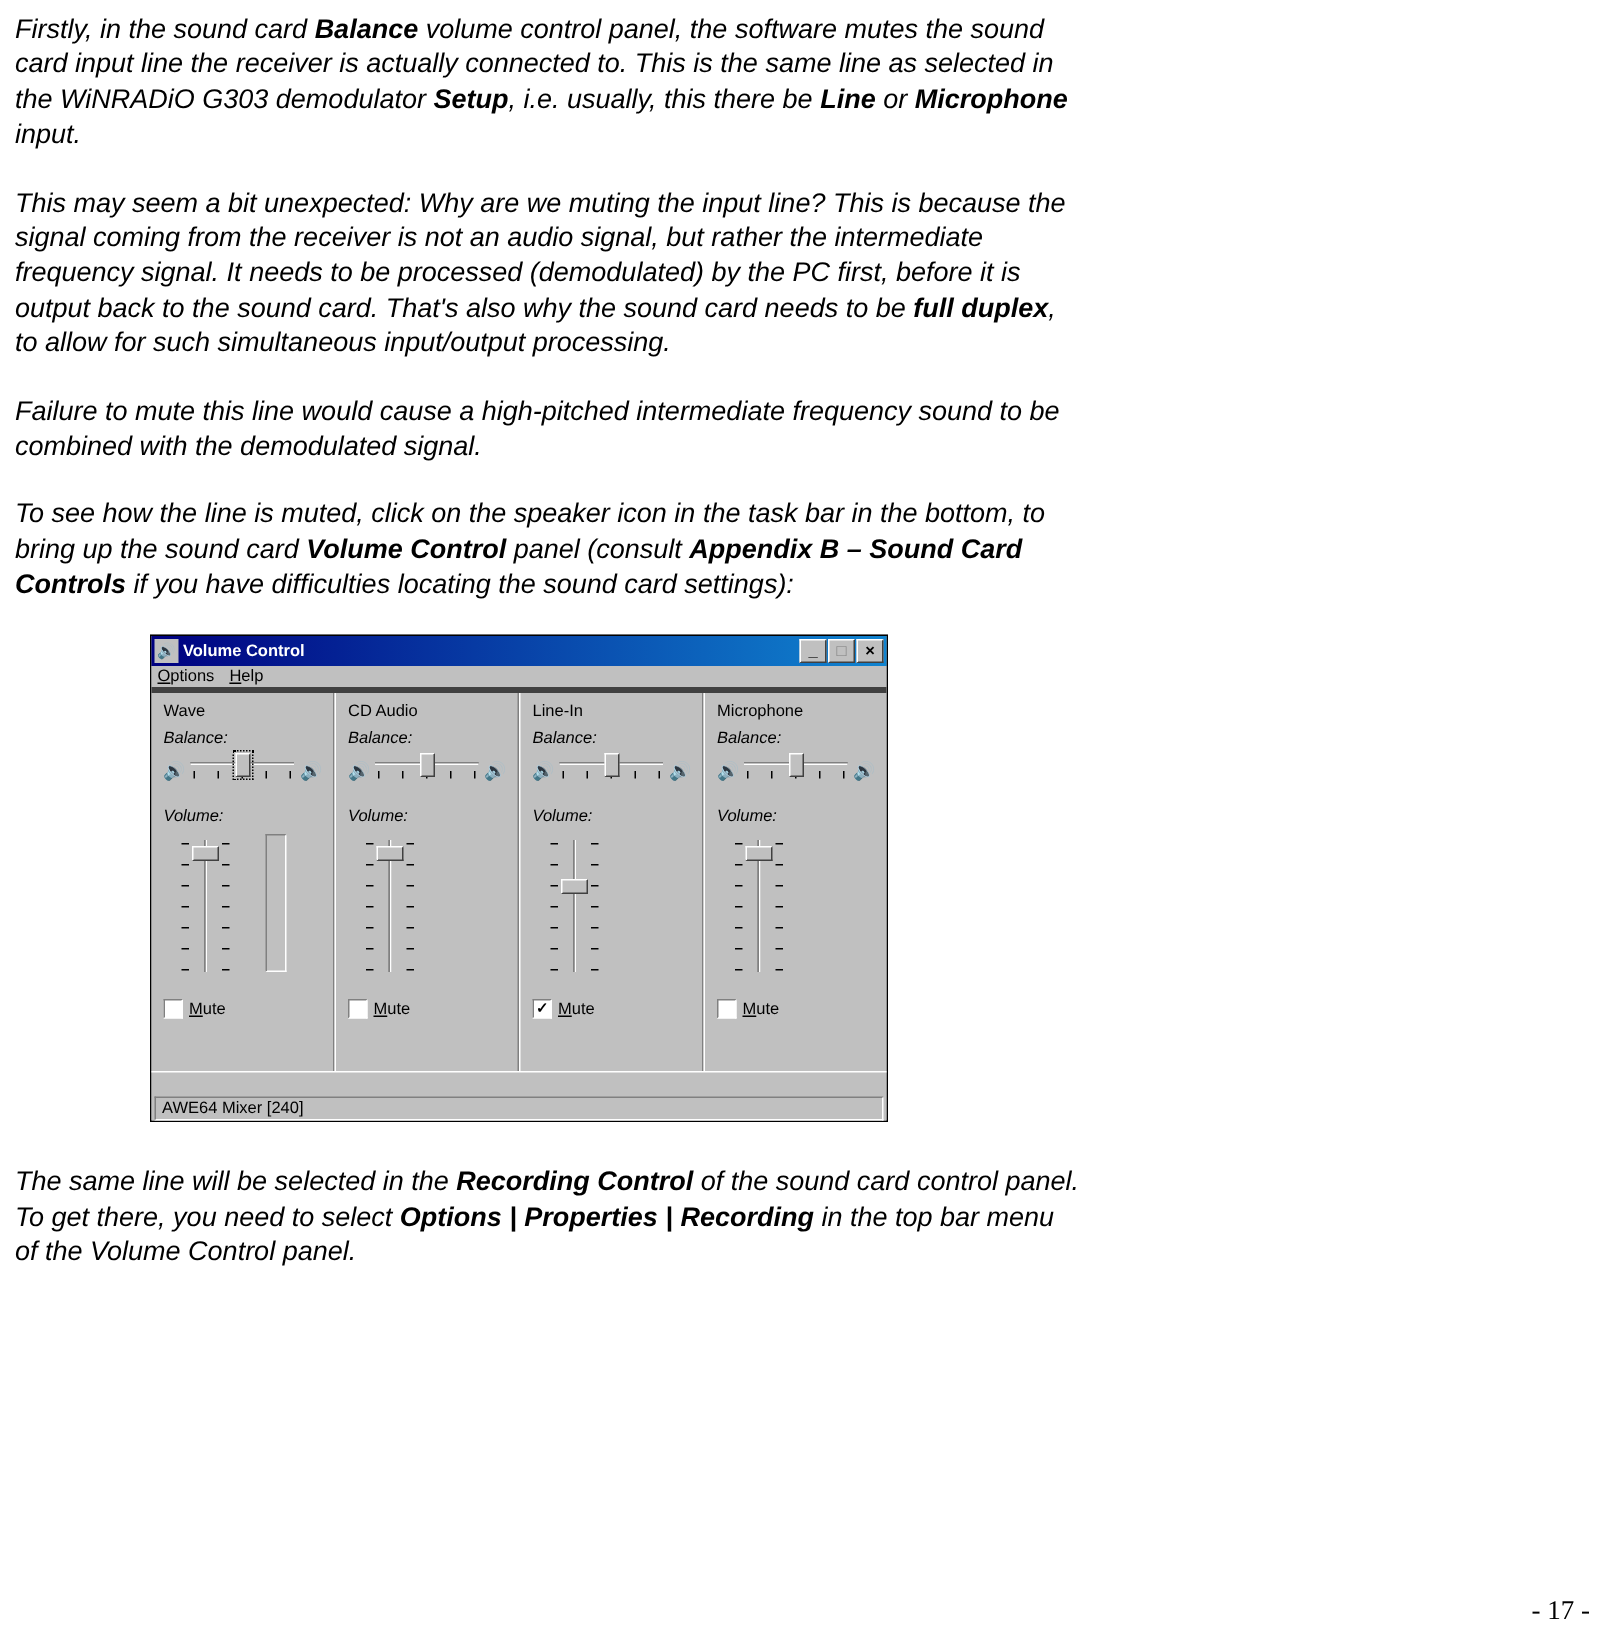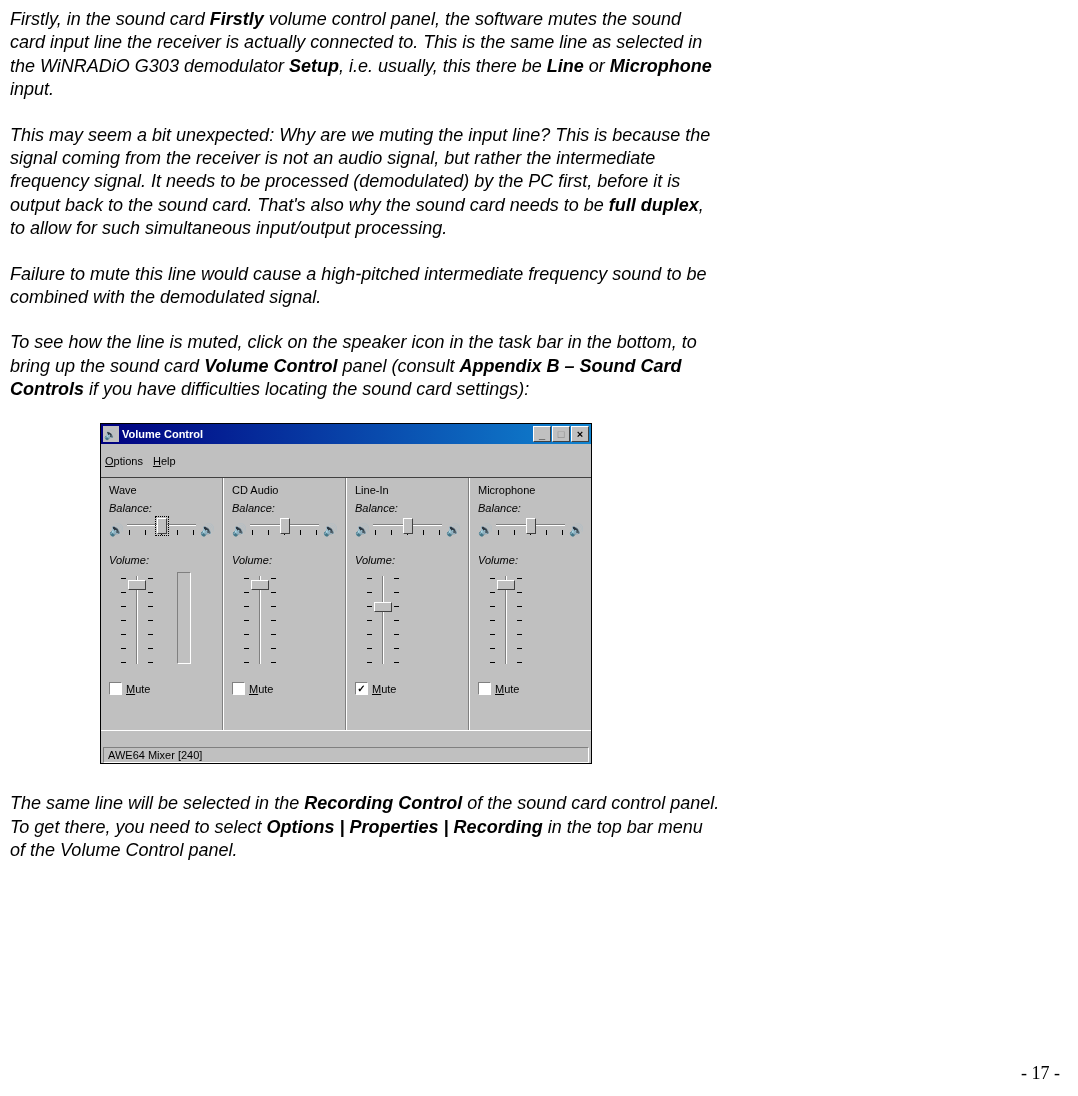--- a/index.html
+++ b/index.html
@@ -61,26 +61,26 @@
       border: 1px solid;
       border-color: #fff #404040 #404040 #fff;
       display: inline-flex; align-items: center; justify-content: center;
       font-family: Arial;
       font-size: 11px;
       font-weight: bold;
       line-height: 1;
       color: #000;
     }
     .vc-menubar {
-      height: 34px;
+      height: 18px;
       background: #c0c0c0;
       display: flex;
       align-items: center;
       padding: 0 4px;
-      border-bottom: 1px solid #404040;
+      border-bottom: 4px solid #404040;
     }
     .vc-menu { margin-right: 10px; }
     .vc-menu u { text-decoration: underline; }
     .vc-body {
       display: flex;
       background: #c0c0c0;
       height: 252px;
     }
     .vc-col {
       flex: 1;
@@ -223,21 +223,21 @@
       border: 1px solid;
       border-color: #808080 #fff #fff #808080;
       padding: 1px 4px;
       font-size: 11px;
     }
   </style>
 </head>
 <body>
 
 <p class="para">
-  <span>Firstly, in the sound card </span><b>Firstly</b><span> volume control panel, the software mutes the sound card input line the receiver is actually connected to. This is the same line as selected in the WiNRADiO G303 demodulator </span><b>Setup</b><span>, i.e. usually, this there be </span><b>Line</b><span> or </span><b>Microphone</b><span> input.</span>
+  <span>Firstly, in the sound card </span><b>Balance</b><span> volume control panel, the software mutes the sound card input line the receiver is actually connected to. This is the same line as selected in the WiNRADiO G303 demodulator </span><b>Setup</b><span>, i.e. usually, this there be </span><b>Line</b><span> or </span><b>Microphone</b><span> input.</span>
 </p>
 
 <p class="para">
   <span>This may seem a bit unexpected: Why are we muting the input line? This is because the signal coming from the receiver is not an audio signal, but rather the intermediate frequency signal. It needs to be processed (demodulated) by the PC first, before it is output back to the sound card. That's also why the sound card needs to be </span><b>full duplex</b><span>, to allow for such simultaneous input/output processing.</span>
 </p>
 
 <p class="para">
   <span>Failure to mute this line would cause a high-pitched intermediate frequency sound to be combined with the demodulated signal.</span>
 </p>
 

